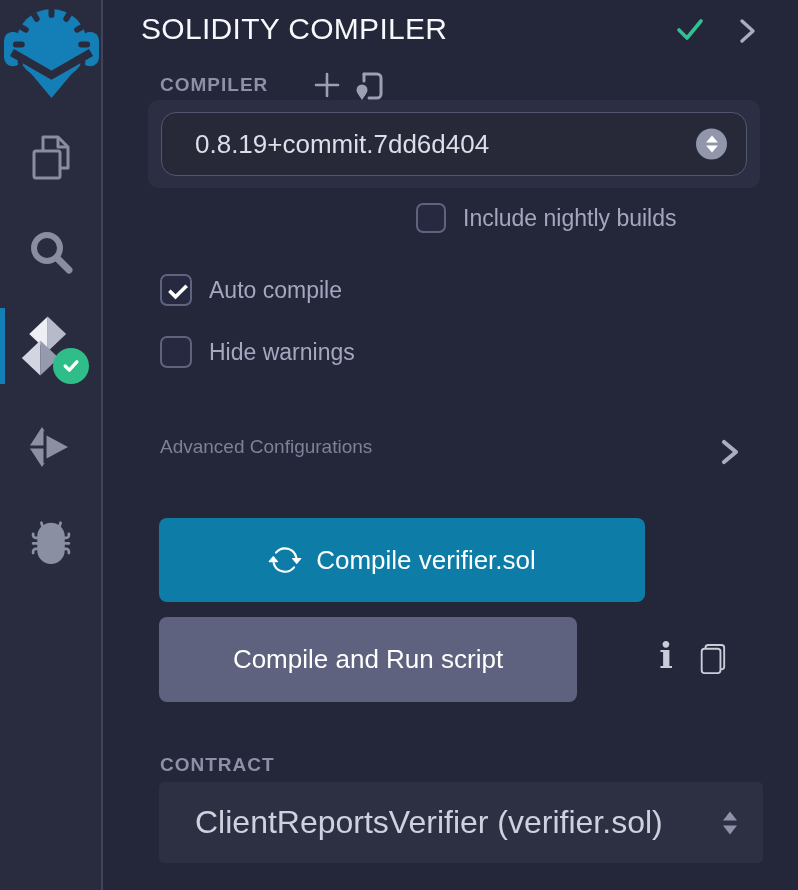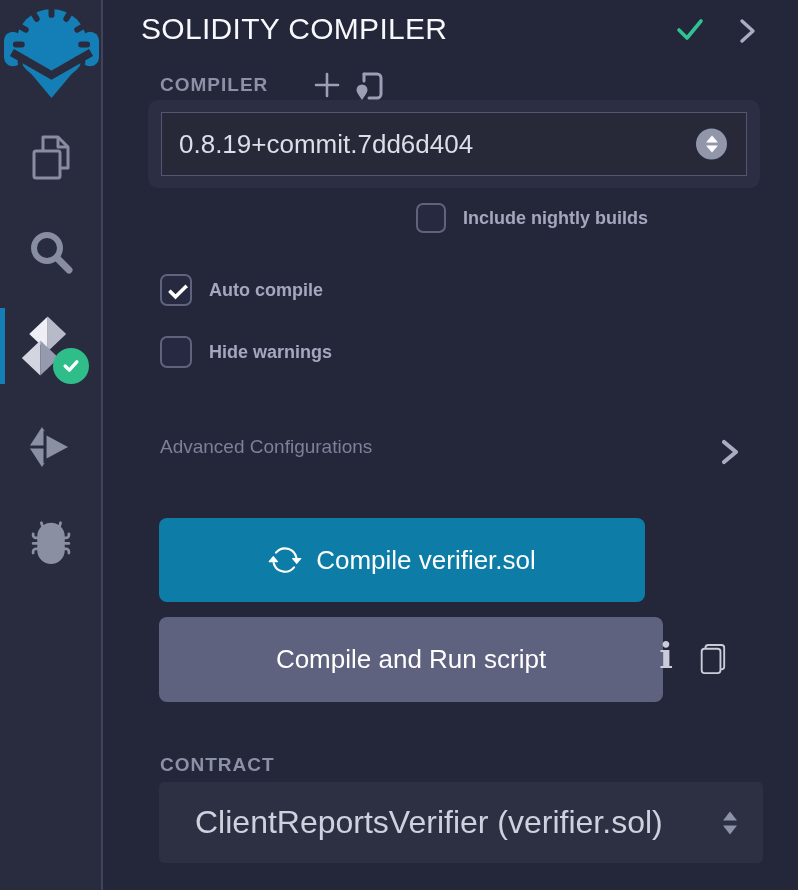--- a/index.html
+++ b/index.html
@@ -34,51 +34,51 @@
   .sec-label { position:absolute; font-size:19px; font-weight:700; letter-spacing:1px;
                color:#8d91a8; }
   .lbl-compiler { left:55px; top:74px; }
   .lbl-contract { left:55px; top:754px; }
   .icon-plus    { position:absolute; left:205px; top:68px; cursor:pointer; }
   .icon-license { position:absolute; left:247px; top:68px; cursor:pointer; }
 
   .version-wrap { position:absolute; left:43px; top:100px; width:612px; height:88px;
                   background:#2c2e44; border-radius:10px; padding:12px 13px; }
   .version-select { position:relative; width:100%; height:100%; background:#272939;
-                  border:1px solid #53566f; border-radius:0; display:flex; align-items:center;
-                  padding-left:17px; cursor:pointer; }
+                  border:1px solid #53566f; border-radius:15px; display:flex; align-items:center;
+                  padding-left:33px; cursor:pointer; }
   .version-select .val { font-size:26px; color:#dcdee8; }
   .spinner { position:absolute; right:19px; top:50%; transform:translateY(-50%);
              width:31px; height:31px; border-radius:50%; background:#9296ab;
              display:flex; flex-direction:column; align-items:center; justify-content:center; gap:3px; }
   .tri-up   { width:0; height:0; border-left:6px solid transparent; border-right:6px solid transparent;
               border-bottom:7px solid #ffffff; }
   .tri-down { width:0; height:0; border-left:6px solid transparent; border-right:6px solid transparent;
               border-top:7px solid #ffffff; }
 
   .chk-row { position:absolute; display:flex; align-items:center; }
   .row-nightly { left:311px; top:203px; }
   .row-auto    { left:55px;  top:274px; }
   .row-hide    { left:55px;  top:336px; }
   .checkbox { width:32px; height:32px; border:2px solid #5f637e; border-radius:7px;
               background:#262940; position:relative; cursor:pointer; flex:none; }
   .checkbox.checked::after { content:""; position:absolute; left:7px; top:8px; width:14px; height:7px;
               border-left:4px solid #ffffff; border-bottom:4px solid #ffffff;
               transform:rotate(-45deg); border-radius:1px; }
-  .chk-label { margin-left:17px; font-size:18px; color:#a4a8bf; cursor:pointer;font-weight:bold; }
+  .chk-label { margin-left:17px; font-size:23px; color:#a4a8bf; cursor:pointer; }
   .row-nightly .checkbox { width:30px; height:30px; }
 
   .advanced { position:absolute; left:55px; top:436px; font-size:19px; color:#7d8198; cursor:pointer; }
   .adv-chevron { position:absolute; left:610px; top:436px; cursor:pointer; }
 
   .btn { position:absolute; display:flex; align-items:center; justify-content:center;
          border:none; border-radius:8px; color:#ffffff; font-size:26px;
          font-family:"Liberation Sans", sans-serif; cursor:pointer; gap:14px; }
   .btn-compile { left:54px; top:518px; width:486px; height:84px; background:#0d7da8; }
-  .btn-run     { left:54px; top:617px; width:504px; height:85px; background:#5f627e; }
+  .btn-run     { left:54px; top:617px; width:418px; height:85px; background:#5f627e; }
 
   .info-glyph { position:absolute; left:549px; top:634px; width:24px; text-align:center;
                 font-family:"DejaVu Serif", serif; font-size:36px; font-weight:600;
                 color:#c9ccd9; cursor:pointer; }
   .icon-copy  { position:absolute; left:592px; top:644px; cursor:pointer; }
 
   .contract-select { position:absolute; left:54px; top:782px; width:604px; height:81px;
                 background:#2d2f43; border-radius:5px; display:flex; align-items:center;
                 padding-left:36px; cursor:pointer; }
   .contract-select .val { font-size:32px; color:#ced2de; }

